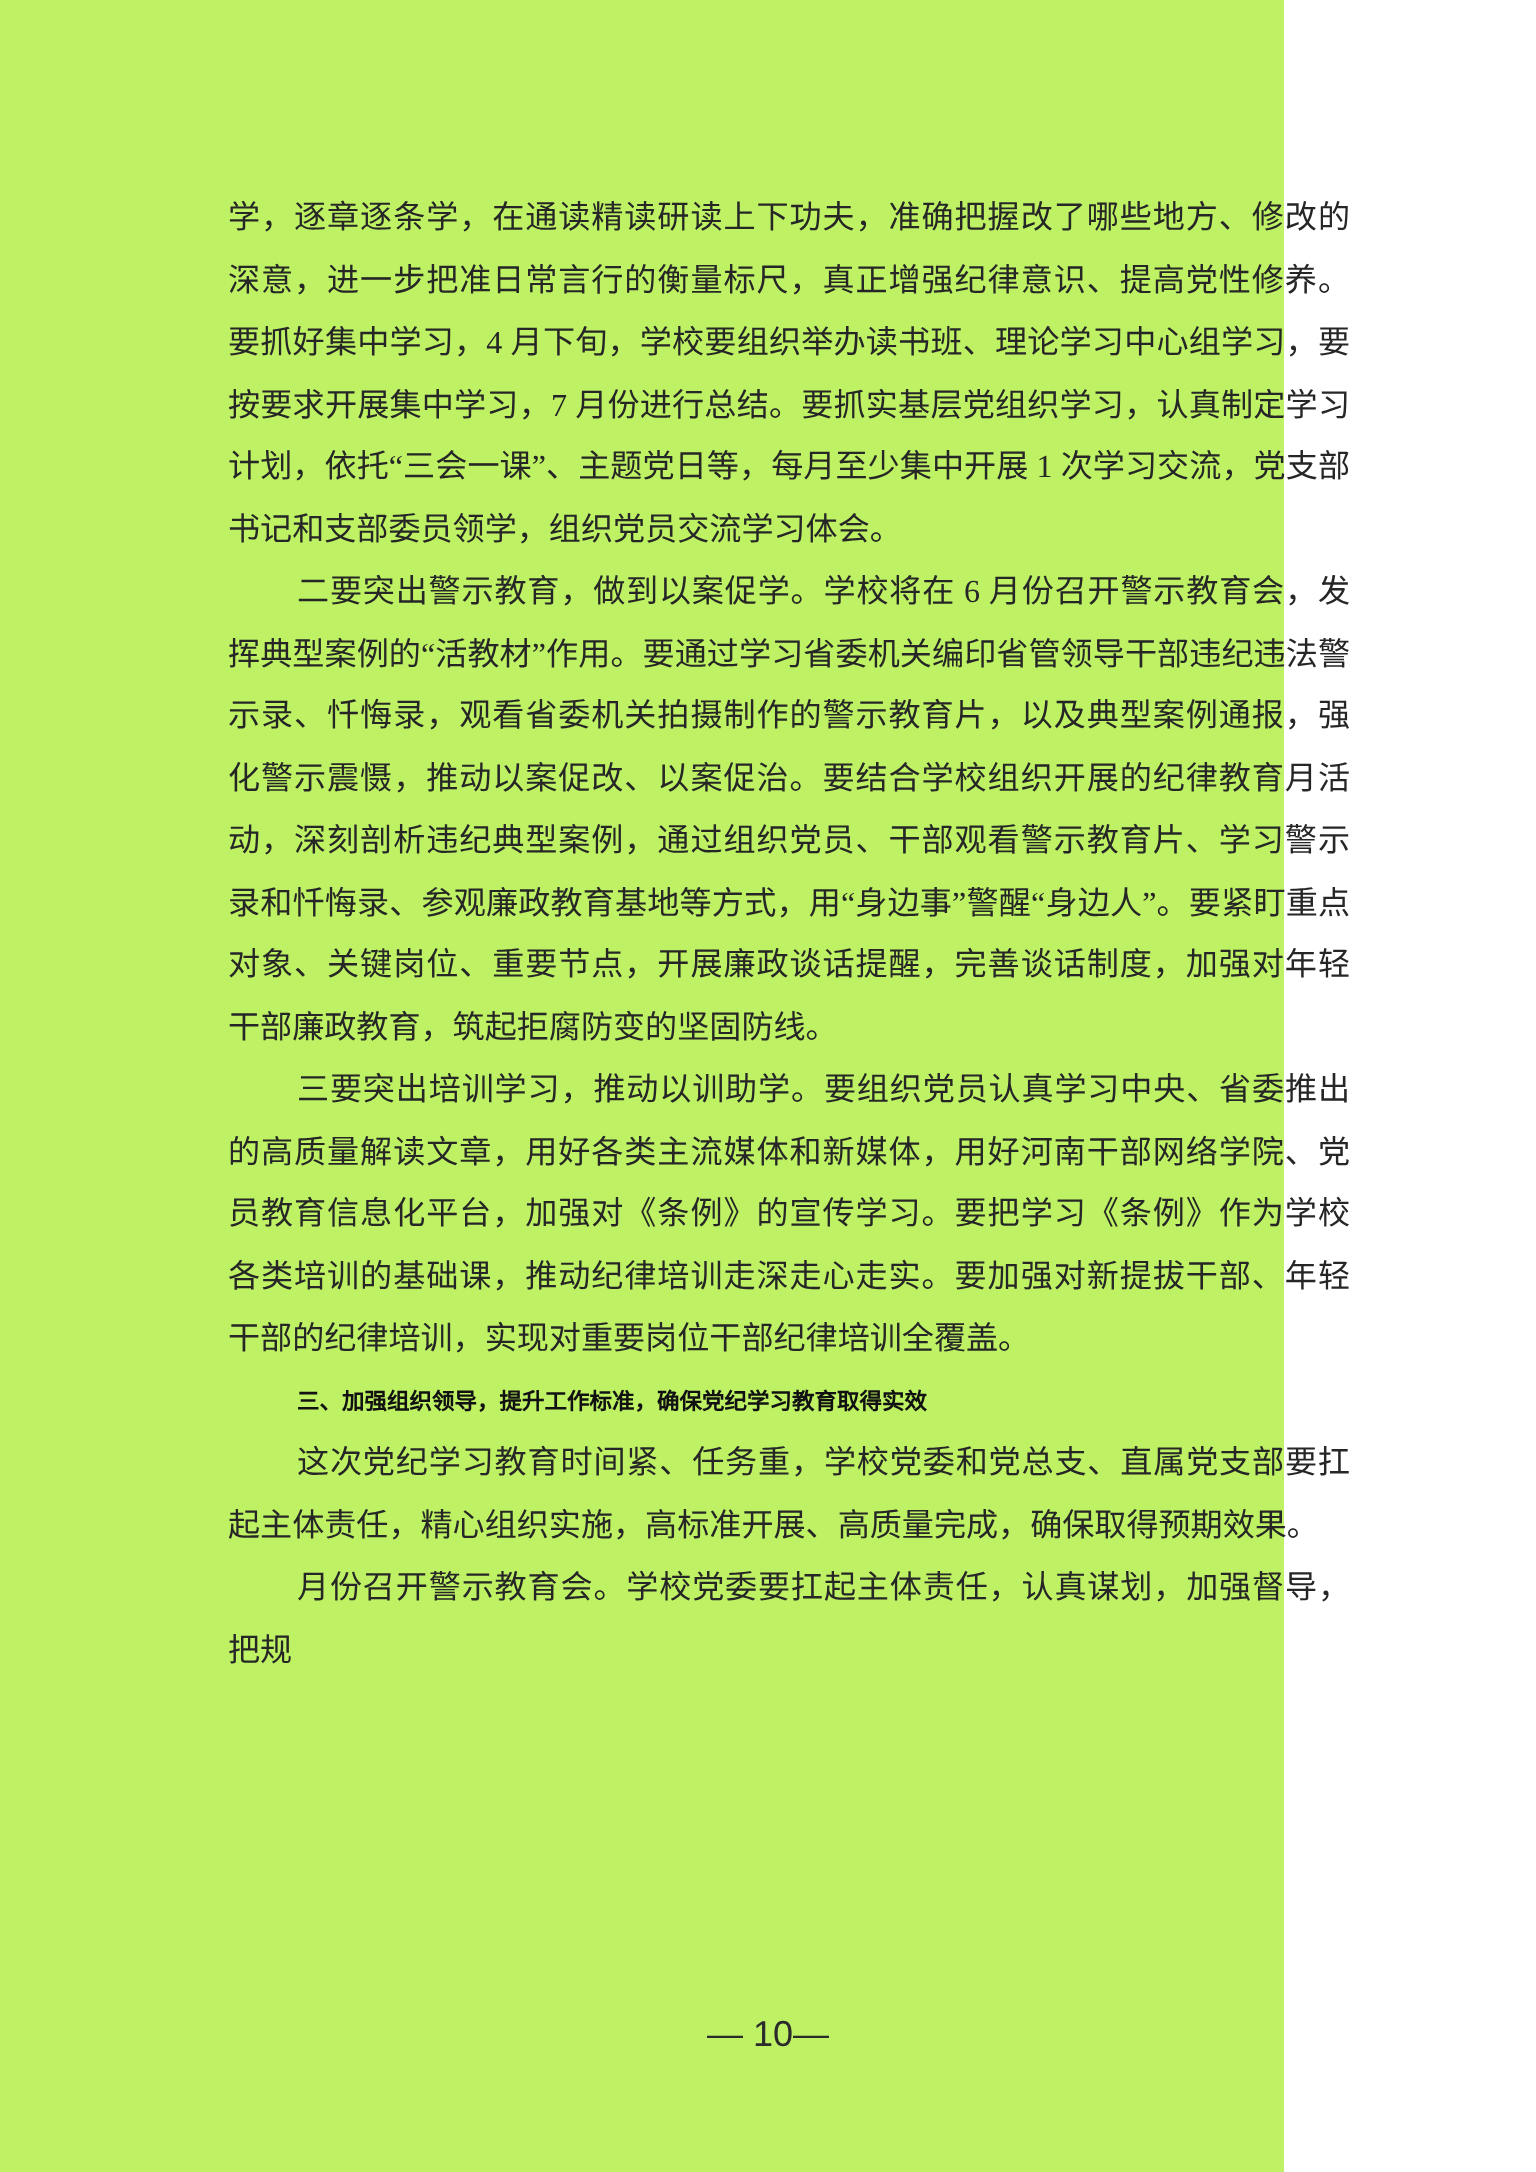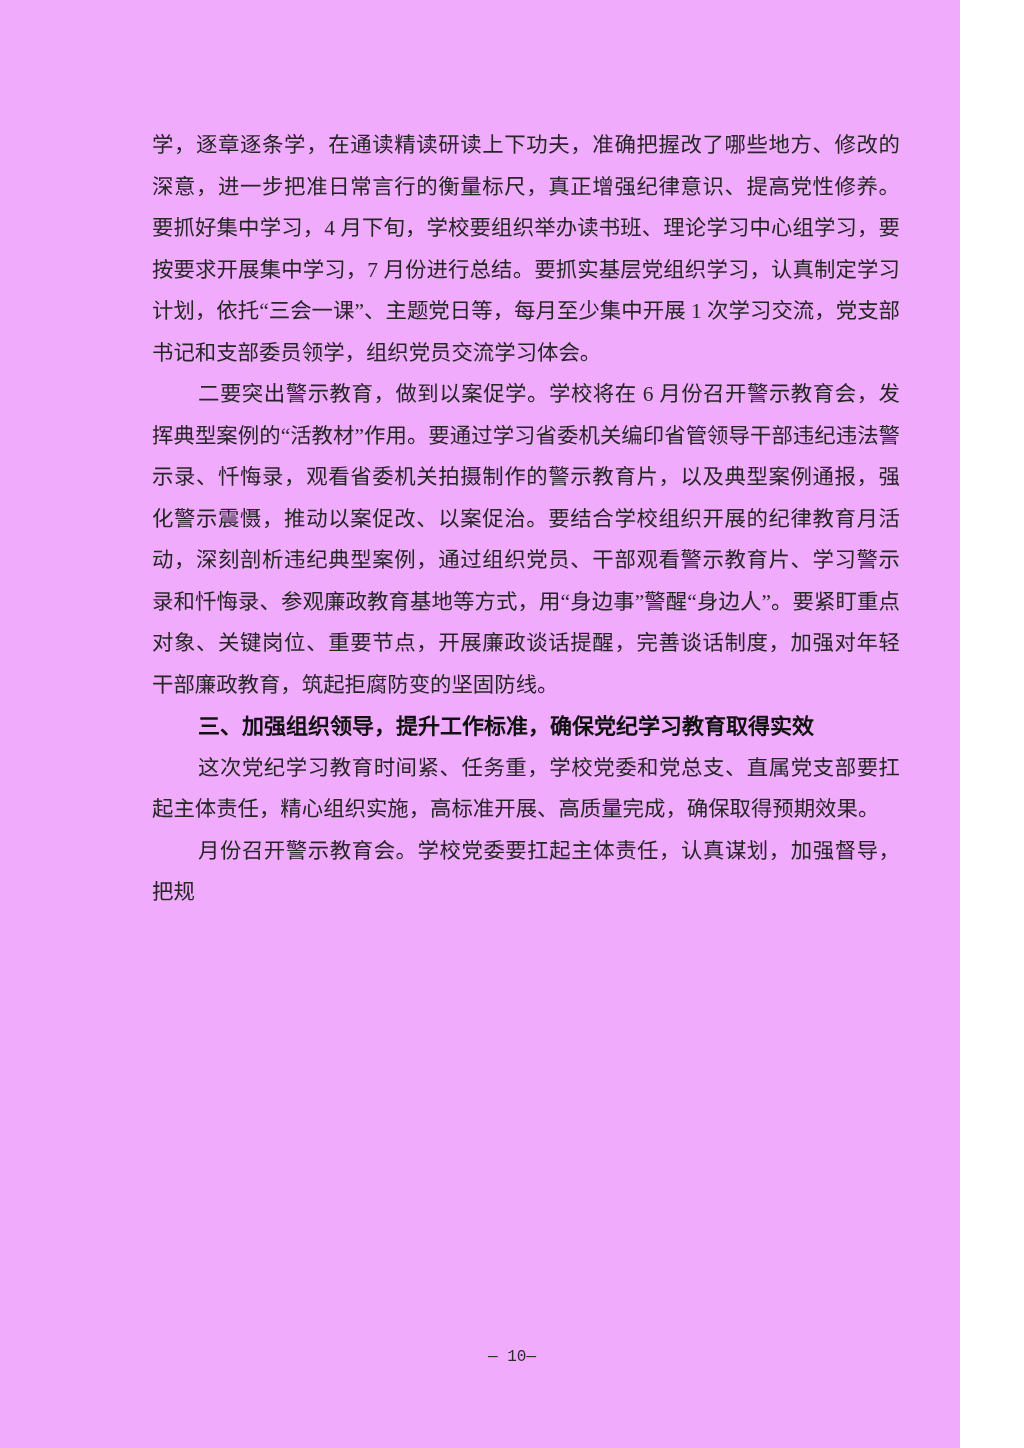--- a/index.html
+++ b/index.html
@@ -8,23 +8,23 @@
     background: #ffffff;
   }
   body {
     width: 1024px;
     height: 1448px;
     overflow: hidden;
     position: relative;
   }
   .sheet {
     position: relative;
-    width: 960px;
+    width: 856px;
     height: 1448px;
-    background: #f0abfc;
+    background: #bef264;
   }
   .content {
     position: absolute;
     left: 152px;
     top: 125px;
     width: 748px;
   }
   .para {
     margin: 0;
     padding: 0;
@@ -36,41 +36,42 @@
     text-align-last: left;
     letter-spacing: 0px;
   }
   .indent {
     text-indent: 46px;
   }
   .heading {
     font-family: "Liberation Sans", "DejaVu Sans", sans-serif;
     font-weight: 700;
     color: #111111;
-    font-size: 22px;
+    font-size: 15px;
   }
   .page-footer {
     position: absolute;
     left: 0;
     top: 1344px;
     width: 1024px;
     text-align: center;
-    font-family: Liberation Mono, monospace;
-    font-size: 16px;
+    font-family: Liberation Sans, sans-serif;
+    font-size: 24px;
     line-height: 26px;
     color: #2b2b2b;
   }
 </style>
 </head>
 <body>
 
 <div class="sheet">
   <main class="content">
     <p class="para">学，逐章逐条学，在通读精读研读上下功夫，准确把握改了哪些地方、修改的深意，进一步把准日常言行的衡量标尺，真正增强纪律意识、提高党性修养。要抓好集中学习，4 月下旬，学校要组织举办读书班、理论学习中心组学习，要按要求开展集中学习，7 月份进行总结。要抓实基层党组织学习，认真制定学习计划，依托“三会一课”、主题党日等，每月至少集中开展 1 次学习交流，党支部书记和支部委员领学，组织党员交流学习体会。</p>
     <p class="para indent">二要突出警示教育，做到以案促学。学校将在 6 月份召开警示教育会，发挥典型案例的“活教材”作用。要通过学习省委机关编印省管领导干部违纪违法警示录、忏悔录，观看省委机关拍摄制作的警示教育片，以及典型案例通报，强化警示震慑，推动以案促改、以案促治。要结合学校组织开展的纪律教育月活动，深刻剖析违纪典型案例，通过组织党员、干部观看警示教育片、学习警示录和忏悔录、参观廉政教育基地等方式，用“身边事”警醒“身边人”。要紧盯重点对象、关键岗位、重要节点，开展廉政谈话提醒，完善谈话制度，加强对年轻干部廉政教育，筑起拒腐防变的坚固防线。</p>
+    <p class="para indent">三要突出培训学习，推动以训助学。要组织党员认真学习中央、省委推出的高质量解读文章，用好各类主流媒体和新媒体，用好河南干部网络学院、党员教育信息化平台，加强对《条例》的宣传学习。要把学习《条例》作为学校各类培训的基础课，推动纪律培训走深走心走实。要加强对新提拔干部、年轻干部的纪律培训，实现对重要岗位干部纪律培训全覆盖。</p>
     <h2 class="para heading indent">三、加强组织领导，提升工作标准，确保党纪学习教育取得实效</h2>
     <p class="para indent">这次党纪学习教育时间紧、任务重，学校党委和党总支、直属党支部要扛起主体责任，精心组织实施，高标准开展、高质量完成，确保取得预期效果。</p>
     <p class="para indent">月份召开警示教育会。学校党委要扛起主体责任，认真谋划，加强督导，把规</p>
   </main>
 
   <footer class="page-footer">
     <span>— 10—</span>
   </footer>
 </div>
 

